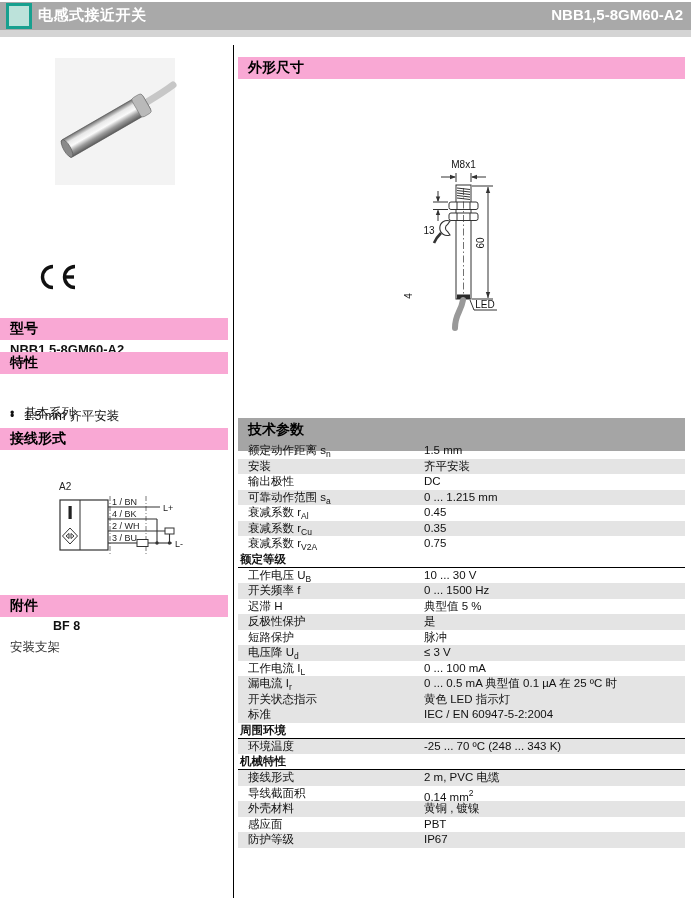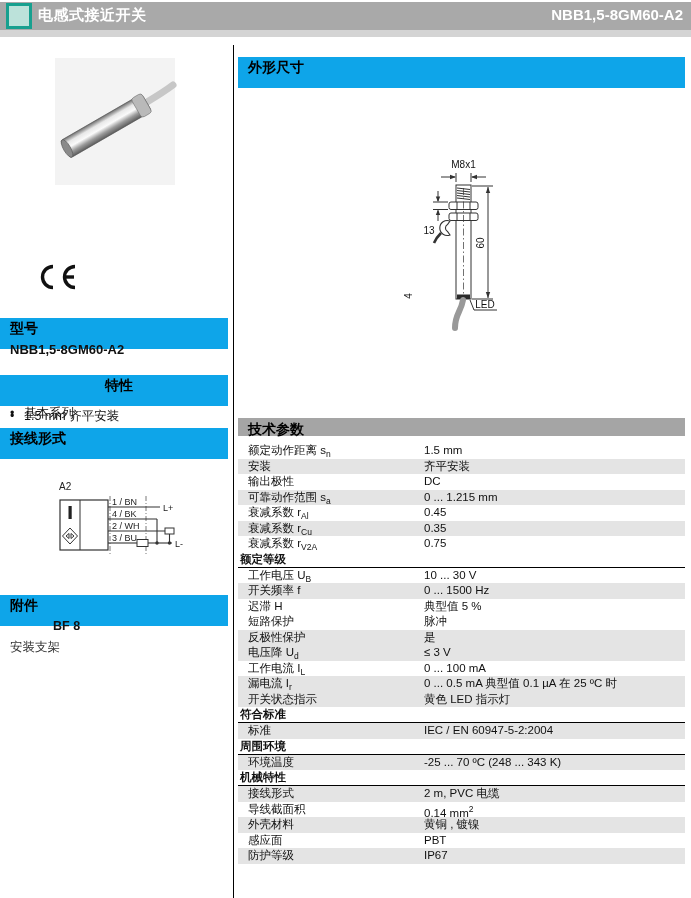--- a/index.html
+++ b/index.html
@@ -5,34 +5,34 @@
   html,body{margin:0;padding:0;}
   body{width:691px;height:898px;background:#fff;font-family:"Liberation Sans","DejaVu Sans",sans-serif;color:#111;position:relative;overflow:hidden;}
   .abs{position:absolute;}
   
   .topbar{left:0;top:2px;width:691px;height:28px;background:#a9a9a9;}
   .brandicon{left:6px;top:3px;width:20px;height:20px;background:#bce2da;border:3px solid #17a08f;}
   .toptitle{left:38px;top:6px;font-size:15px;font-weight:bold;color:#fff;letter-spacing:.5px;}
   .topmodel{right:8px;top:6px;font-size:15px;font-weight:bold;color:#fff;}
   .topstrip{left:0;top:30px;width:691px;height:7px;background:#d4d4d4;}
   
-  .secbar{background:#0ea5e9;height:31px;line-height:21px;font-size:14px;font-weight:bold;color:#000;padding-left:10px;box-sizing:border-box;}
+  .secbar{background:#f9a8d4;height:22px;line-height:21px;font-size:14px;font-weight:bold;color:#000;padding-left:10px;box-sizing:border-box;}
   .lbar{left:0;width:228px;}
   
   .photo-bg{left:55px;top:58px;width:120px;height:127px;background:#f3f3f3;}
   .modeltext{left:10px;top:342px;font-size:13px;font-weight:bold;}
   .feat{left:10px;font-size:12.5px;}
   .feat .dot{display:inline-block;width:14px;}
   .acc-model{left:8px;top:619px;font-size:12.5px;font-weight:bold;padding-left:45px;}
   .acc-desc{left:10px;top:639px;font-size:12.5px;color:#333;}
   
   .vline{left:233px;top:45px;width:1px;height:853px;background:#000;}
   
   .rbar{left:238px;width:447px;}
-  .tpbar{background:#a5a5a5;height:18px;line-height:23px;}
+  .tpbar{background:#a5a5a5;height:33px;line-height:23px;}
   
   #tech-table{left:238px;top:443px;width:447px;}
   .sec-h{height:15px;line-height:15px;font-size:11.5px;font-weight:bold;border-bottom:1px solid #000;padding-left:2px;}
   .spec-row{position:relative;height:15.5px;line-height:15.5px;font-size:11.5px;}
   .spec-row.shade{background:#e4e4e4;}
   .spec-label{position:absolute;left:10px;white-space:nowrap;}
   .spec-value{position:absolute;left:186px;white-space:nowrap;}
   .spec-value2{position:absolute;left:236px;white-space:nowrap;}
   sub{font-size:8.5px;}
   sup{font-size:8.5px;}
@@ -71,21 +71,21 @@
 
 <svg class="abs" style="left:33px;top:262px;" width="46" height="30" viewBox="0 0 46 30">
   <path d="M 20,4.5 A 10.5,10.5 0 1 0 20,25.5" fill="none" stroke="#111" stroke-width="3.4"></path>
   <path d="M 42,4.5 A 10.5,10.5 0 1 0 42,25.5" fill="none" stroke="#111" stroke-width="3.4"></path>
   <path d="M 31,15 L 41,15" fill="none" stroke="#111" stroke-width="3.4"></path>
 </svg>
 
 <div class="abs secbar lbar" style="top:318px;">型号</div>
 <div class="abs modeltext">NBB1,5-8GM60-A2</div>
 
-<div class="abs secbar lbar" style="top:375px;text-align:center;">特性</div>
+<div class="abs secbar lbar" style="top:352px;">特性</div>
 <div class="abs feat" style="top:405px;"><span class="dot">•</span><span>基本系列</span></div>
 <div class="abs feat" style="top:408px;"><span class="dot">•</span><span>1.5 mm 齐平安装</span></div>
 
 <div class="abs secbar lbar" style="top:428px;">接线形式</div>
 
 <svg class="abs" style="left:40px;top:478px;" width="185" height="85" viewBox="0 0 185 85">
   <text x="19" y="12" font-size="10" fill="#222">A2</text>
   <rect x="20" y="22" width="48" height="50" fill="none" stroke="#333" stroke-width="1.2"></rect>
   <line x1="40" y1="22" x2="40" y2="72" stroke="#333" stroke-width="1"></line>
   <rect x="28.5" y="28" width="3.2" height="13" fill="#222"></rect>
@@ -229,45 +229,44 @@
       <span class="spec-value">10 ... 30 V</span>
     </div>
     <div class="spec-row shade">
       <span class="spec-label">开关频率 f</span>
       <span class="spec-value">0 ... 1500 Hz</span>
     </div>
     <div class="spec-row">
       <span class="spec-label">迟滞 H</span>
       <span class="spec-value">典型值 5 %</span>
     </div>
+    <div class="spec-row shade">
+      <span class="spec-label">反极性保护</span>
+      <span class="spec-value">是</span>
+    </div>
     <div class="spec-row">
       <span class="spec-label">短路保护</span>
       <span class="spec-value">脉冲</span>
     </div>
     <div class="spec-row shade">
-      <span class="spec-label">反极性保护</span>
-      <span class="spec-value">是</span>
-    </div>
-    <div class="spec-row shade">
       <span class="spec-label">电压降  U<sub>d</sub></span>
       <span class="spec-value">≤ 3 V</span>
     </div>
     <div class="spec-row">
       <span class="spec-label">工作电流  I<sub>L</sub></span>
       <span class="spec-value">0 ... 100 mA</span>
     </div>
     <div class="spec-row shade">
       <span class="spec-label">漏电流 I<sub>r</sub></span>
       <span class="spec-value">0 ... 0.5 mA 典型值 0.1 µA 在 25 ºC 时</span>
     </div>
     <div class="spec-row shade">
       <span class="spec-label">开关状态指示</span>
       <span class="spec-value">黄色 LED 指示灯</span>
     </div>
-    <div class="sec-h">符合标准</div>
     <div class="spec-row shade">
       <span class="spec-label">标准</span>
       <span class="spec-value">IEC / EN 60947-5-2:2004</span>
     </div>
     <div class="sec-h">周围环境</div>
     <div class="spec-row shade">
       <span class="spec-label">环境温度</span>
       <span class="spec-value">-25 ... 70 ºC (248 ... 343 K)</span>
     </div>
     <div class="sec-h">机械特性</div>

